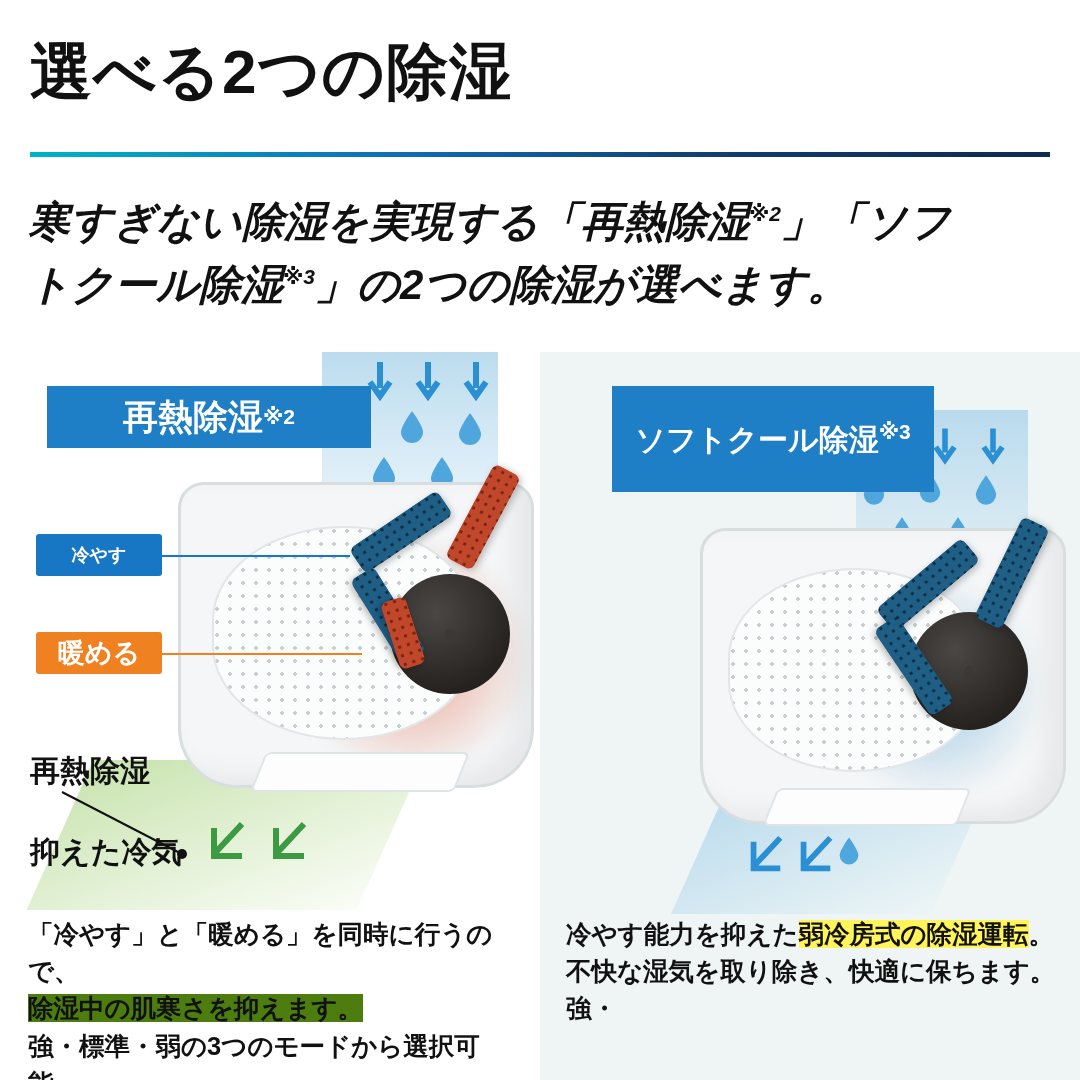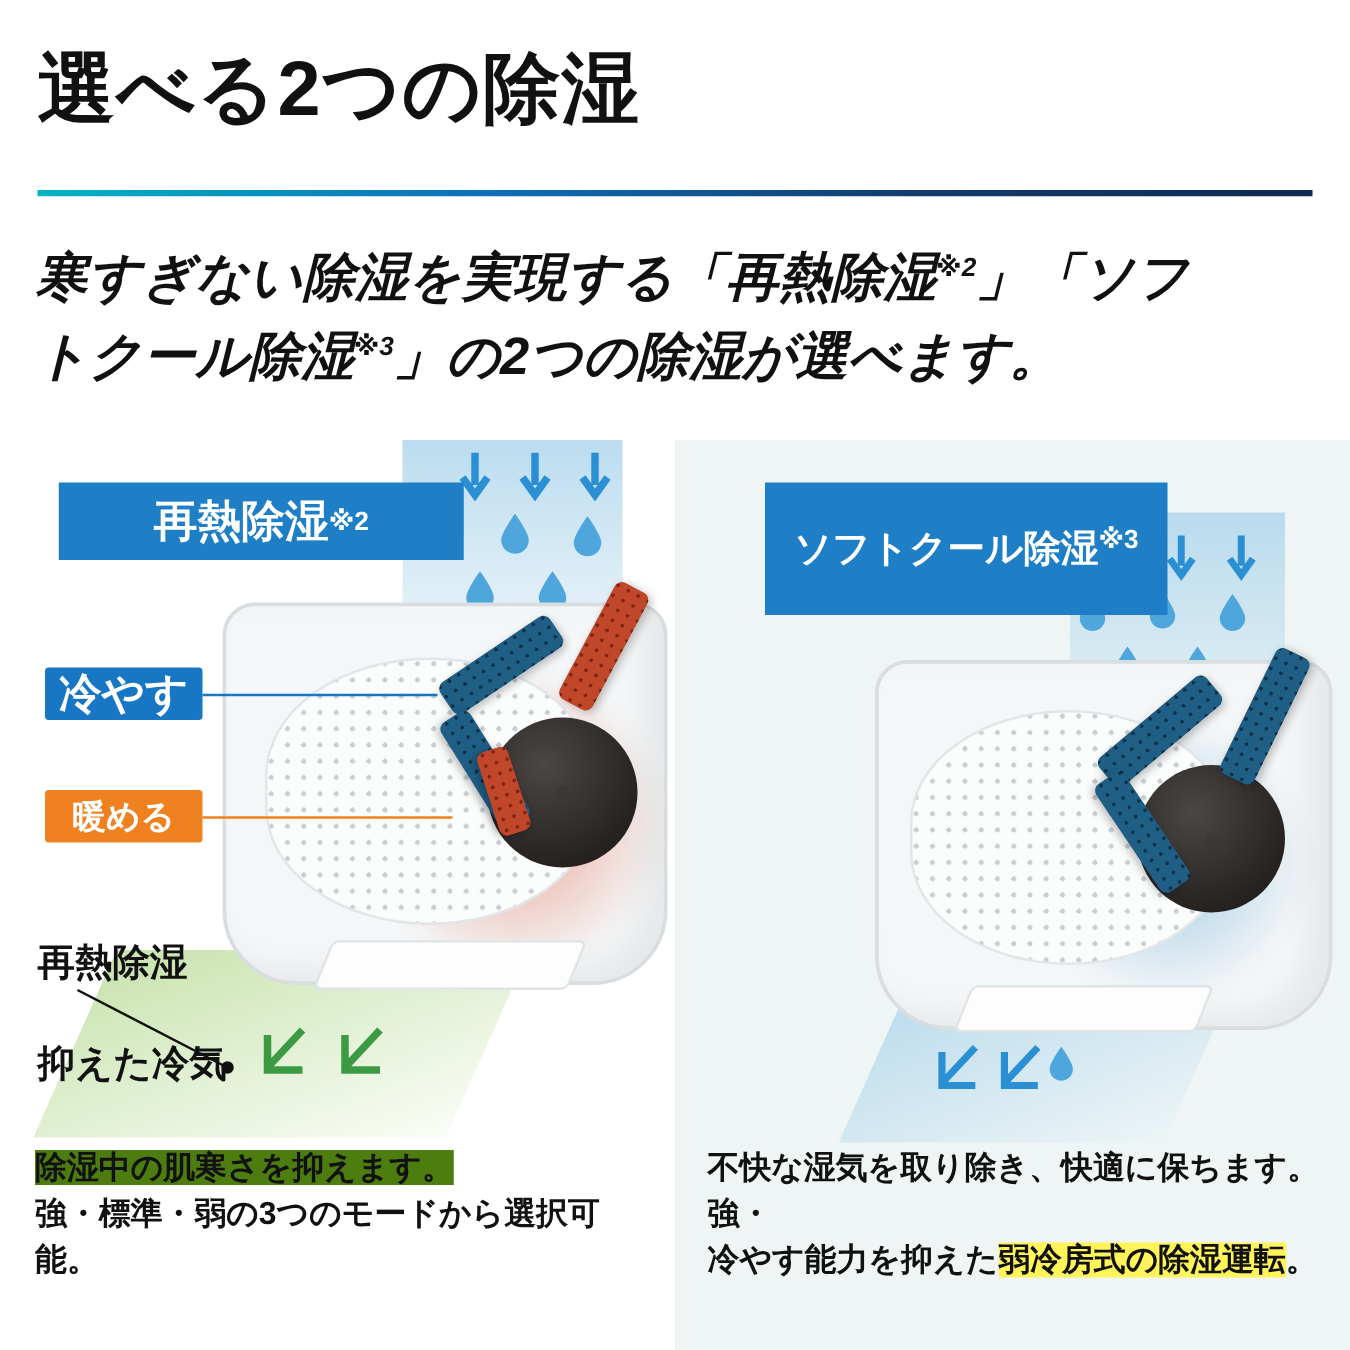--- a/index.html
+++ b/index.html
@@ -215,21 +215,21 @@
     <div class="coil coil-blue" style="left:348px;top:165px;width:106px;height:30px;transform:rotate(-34deg);"></div>
     <div class="coil coil-red" style="left:430px;top:150px;width:106px;height:30px;transform:rotate(-62deg);"></div>
     <div class="coil coil-blue" style="left:338px;top:250px;width:100px;height:28px;transform:rotate(58deg);"></div>
     <div class="coil coil-red" style="left:368px;top:268px;width:70px;height:26px;transform:rotate(72deg);"></div>
 
     <div class="tag-title" style="left:47px;top:34px;width:324px;height:62px;font-size:35px;">
       <span>再熱除湿</span>
         <span class="sup">※2</span>
     </div>
 
-    <div class="tag tag-blue" style="left:36px;top:182px;width:126px;height:42px;font-size:34px;border-radius:3px;">
+    <div class="tag tag-blue" style="left:36px;top:182px;width:126px;height:42px;font-size:18px;border-radius:3px;">
       <span>冷やす</span>
     </div>
     <div class="leader" style="left:162px;top:203px;width:188px;"></div>
 
     <div class="tag tag-orange" style="left:36px;top:280px;width:126px;height:42px;font-size:27px;border-radius:3px;">
       <span>暖める</span>
     </div>
     <div class="leader-orange" style="left:162px;top:301px;width:200px;"></div>
 
     <div class="freetext" style="left:30px;top:358px;font-size:30px;">
@@ -301,25 +301,26 @@
     </svg>
     <svg class="arrow-svg" style="left:794px;top:482px;" width="42" height="44" viewBox="0 0 44 46">
       <path d="M38 4 L10 34 M10 8 L10 36 L38 36" stroke="#2b8fd4" stroke-width="6" fill="none"></path>
     </svg>
     <svg class="drop" style="left:838px;top:484px;" width="22" height="30" viewBox="0 0 26 34">
         <path d="M13 1 C13 1 2 16 2 22 a11 11 0 0 0 22 0 C24 16 13 1 13 1 Z" fill="#4ea6dd"></path>
       </svg>
   </div>
 
   <div class="caption" style="left:28px;top:916px;width:500px;">
+    <div>「冷やす」と「暖める」を同時に行うので、</div>
     <div><span class="hl-yellow">除湿中の肌寒さを抑えます。</span></div>
     <div>強・標準・弱の3つのモードから選択可能。</div>
 
   </div>
 
   <div class="caption" style="left:566px;top:916px;width:500px;">
-    <div>不快な湿気を取り除き、快適に保ちます。強・</div>
     <div>
       <span>冷やす能力を抑えた</span><span class="hl-yellow2">弱冷房式の除湿運転</span><span>。</span>
     </div>
+    <div>不快な湿気を取り除き、快適に保ちます。強・</div>
   </div>
 
 </div>
 
 </body></html>

